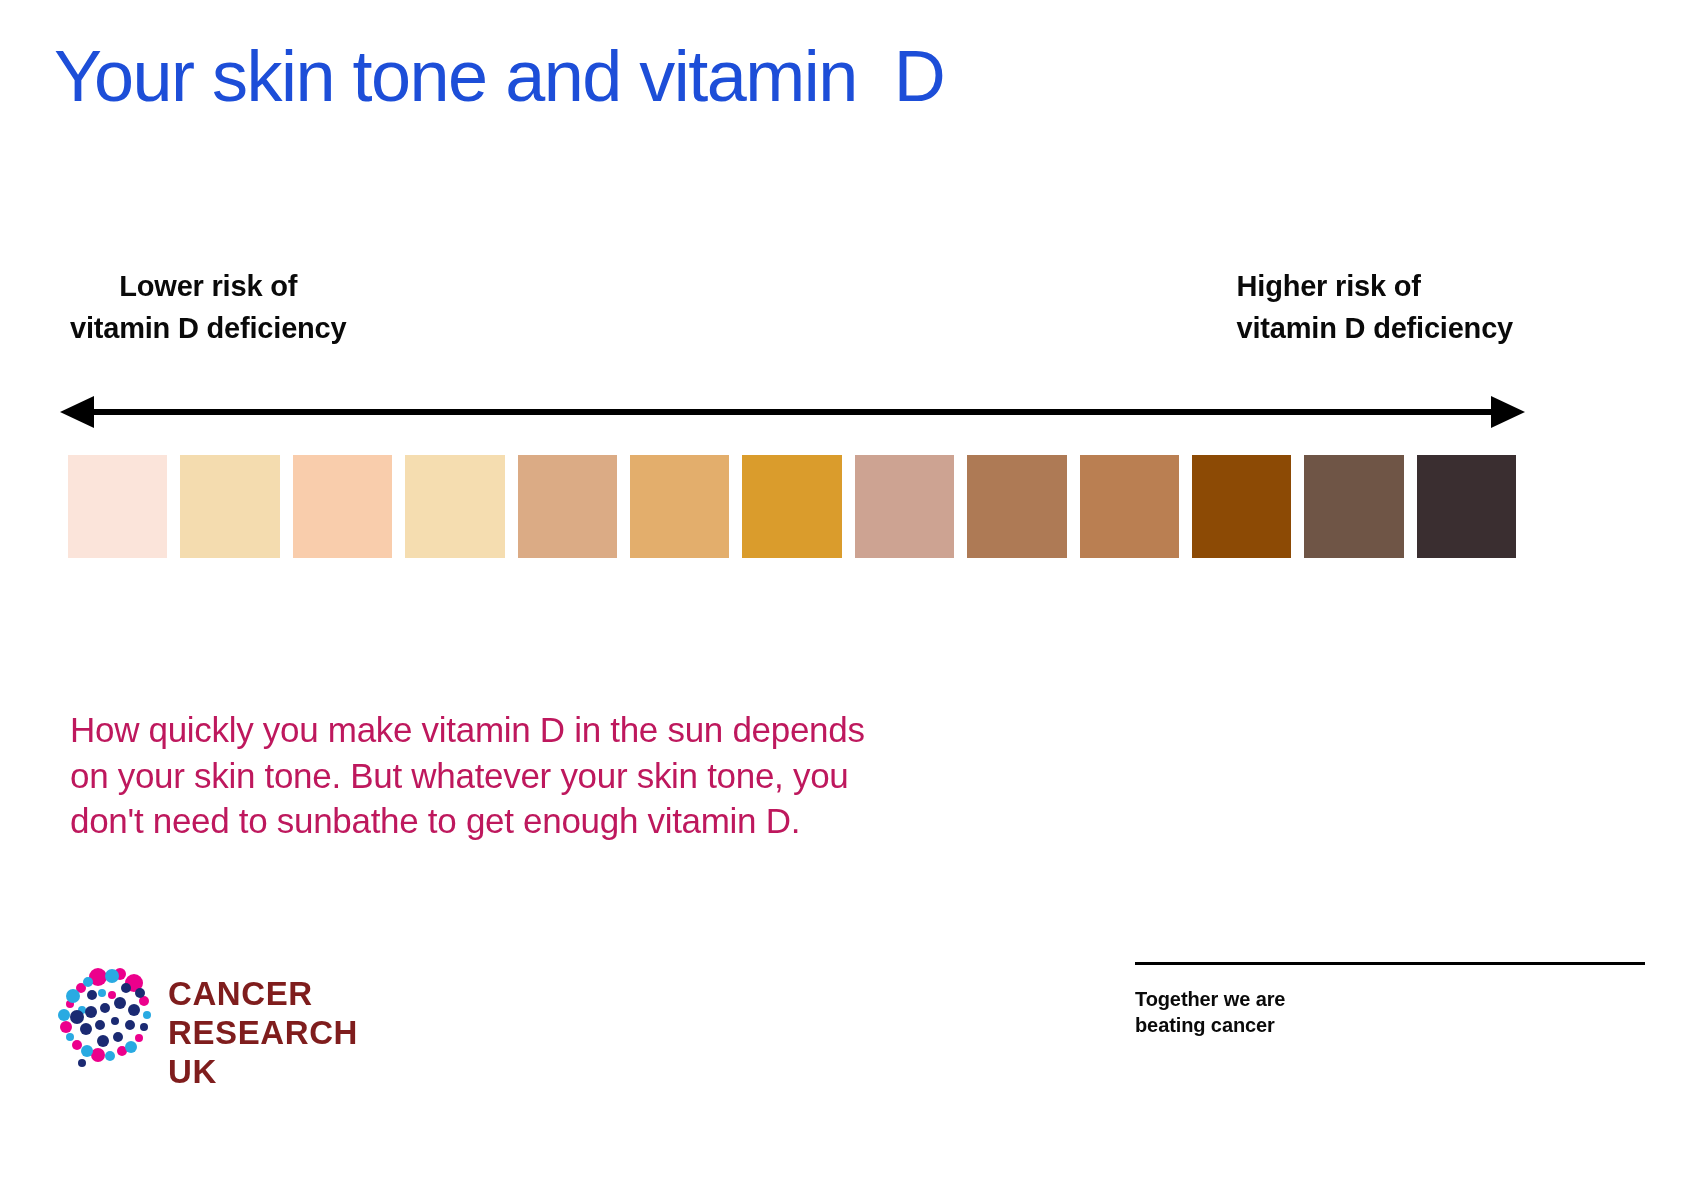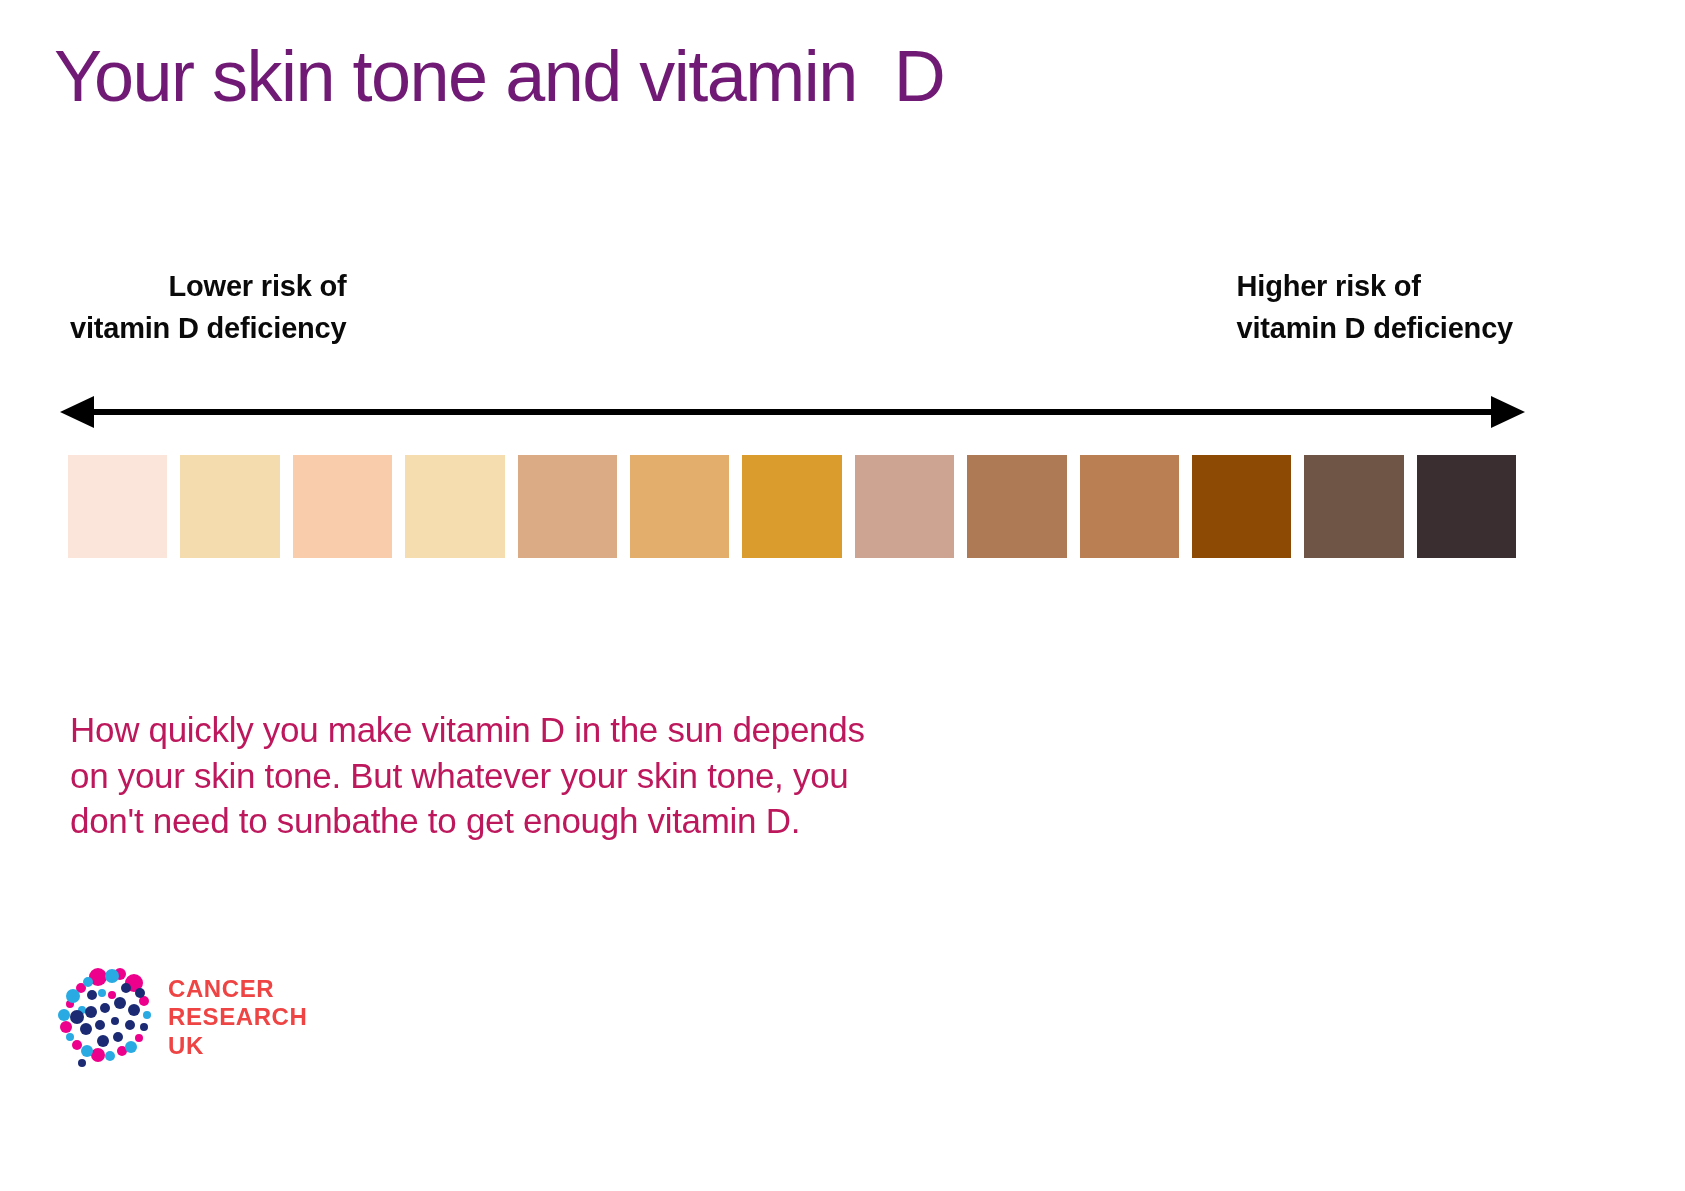--- a/index.html
+++ b/index.html
@@ -14,34 +14,34 @@
 
   
   .title {
     position:absolute;
     left:54px; top:40px;
     font-size:72px;
     font-weight:400;
     letter-spacing:-1.5px;
     line-height:1.0;
     white-space:pre;
-    color:#701a75;
+    color:#1d4ed8;
   }
 
   
   .risk-label {
     position:absolute;
     font-size:29px;
     font-weight:700;
     line-height:1.45;
     letter-spacing:-0.2px;
     color:#0a0a0a;
     white-space:pre-line;
   }
-  .risk-left  { left:70px;  top:265px; text-align:right; }
+  .risk-left  { left:70px;  top:265px; text-align:center; }
   .risk-right { right:172px; top:265px; }
 
   
   .arrow-wrap {
     position:absolute;
     left:60px; top:390px;
     width:1465px; height:44px;
   }
   .arrow-wrap svg { display:block; width:100%; height:100%; }
 
@@ -79,25 +79,25 @@
   }
   .logo-mark {
     position:absolute;
     left:0; top:0;
     width:118px; height:118px;
   }
   .logo-mark svg { display:block; width:118px; height:118px; }
   .logo-text {
     position:absolute;
     left:122px; top:20px;
-    font-size:24px;
+    font-size:33px;
     font-weight:700;
     line-height:1.18;
     letter-spacing:0.6px;
-    color:#ef4444;
+    color:#7f1d1d;
     white-space:pre-line;
   }
 
   
   .strapline-block {
     position:absolute;
     right:40px; top:962px;
     width:510px;
   }
   .strapline-rule {
@@ -200,14 +200,19 @@
         <circle cx="72" cy="82" r="5" fill="#1B2A72"></circle>
         <circle cx="98" cy="72" r="4" fill="#1B2A72"></circle>
         <circle cx="36" cy="108" r="4" fill="#1B2A72"></circle>
       </svg>
     </div>
     <div class="logo-text">CANCER
 RESEARCH
 UK</div>
   </div>
 
+  <div class="strapline-block">
+    <div class="strapline-rule"></div>
+    <div class="strapline-text">Together we are
+beating cancer</div>
+  </div>
 
 </div>
 
 </body></html>

